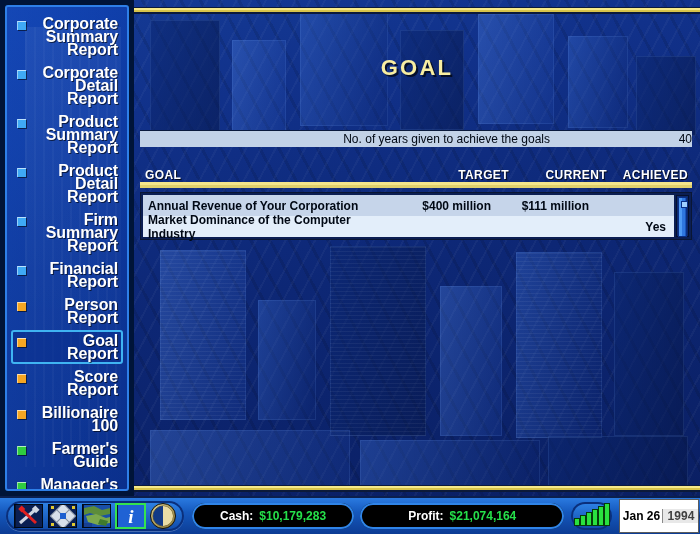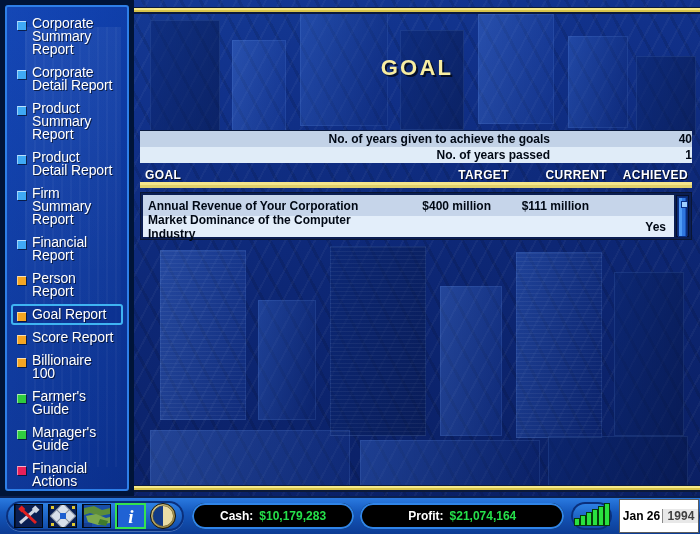--- a/index.html
+++ b/index.html
@@ -88,26 +88,27 @@
   }
   .bullet {
     width: 9px; height: 9px; flex: 0 0 9px;
     margin: 4px 6px 0 0;
     border-top: 1px solid rgba(255,255,255,0.65);
     border-left: 1px solid rgba(255,255,255,0.45);
     box-shadow: 1px 1px 0 rgba(0,0,0,0.55);
   }
   .side-label {
     color: #ffffff;
-    font-size: 14px;
-    font-weight: normal;
+    font-size: 16px;
+    font-weight: bold;
     line-height: 13px;
     letter-spacing: -0.1px;
     text-shadow: 1px 1px 0 rgba(0,0,0,0.6);
     white-space: pre-line;
+    text-align: right;
   }
 
   
   #main {
     position: absolute; left: 134px; top: 0; width: 566px; height: 496px;
     z-index: 3;
   }
   #goal-title {
     position: absolute; left: 0; top: 55px; width: 566px;
     text-align: center;
@@ -119,21 +120,21 @@
   }
 
   
   #info-block {
     position: absolute; left: 6px; top: 130px; width: 552px;
     border-top: 1px solid #0a1a3c;
   }
   .info-row {
     height: 16px;
     display: flex; align-items: center;
-    font-size: 12px; font-weight: bold; color: #000814;
+    font-size: 12px; font-weight: normal; color: #000814;
   }
   .info-row.a { background: #c2d2e7; }
   .info-row.b { background: #e0ecf8; }
   .info-label { flex: 0 0 410px; text-align: right; padding-right: 0; }
   .info-value { flex: 1; text-align: right; padding-left: 22px; }
 
   
   #tbl-head {
     position: absolute; left: 6px; top: 168px; width: 552px; height: 17px;
     display: flex; align-items: center;
@@ -353,24 +354,20 @@
 
   <div id="main">
 
     <div id="goal-title">GOAL</div>
 
     <div id="info-block">
       <div class="info-row a">
         <span class="info-label">No. of years given to achieve the goals</span>
         <span class="info-value">40</span>
       </div>
-      <div class="info-row b">
-        <span class="info-label">No. of years passed</span>
-        <span class="info-value">1</span>
-      </div>
     </div>
 
     <div id="tbl-head">
       <span class="th th-goal">GOAL</span>
       <span class="th th-target">TARGET</span>
       <span class="th th-current">CURRENT</span>
       <span class="th th-achieved">ACHIEVED</span>
     </div>
 
     <div id="tbl-body">

